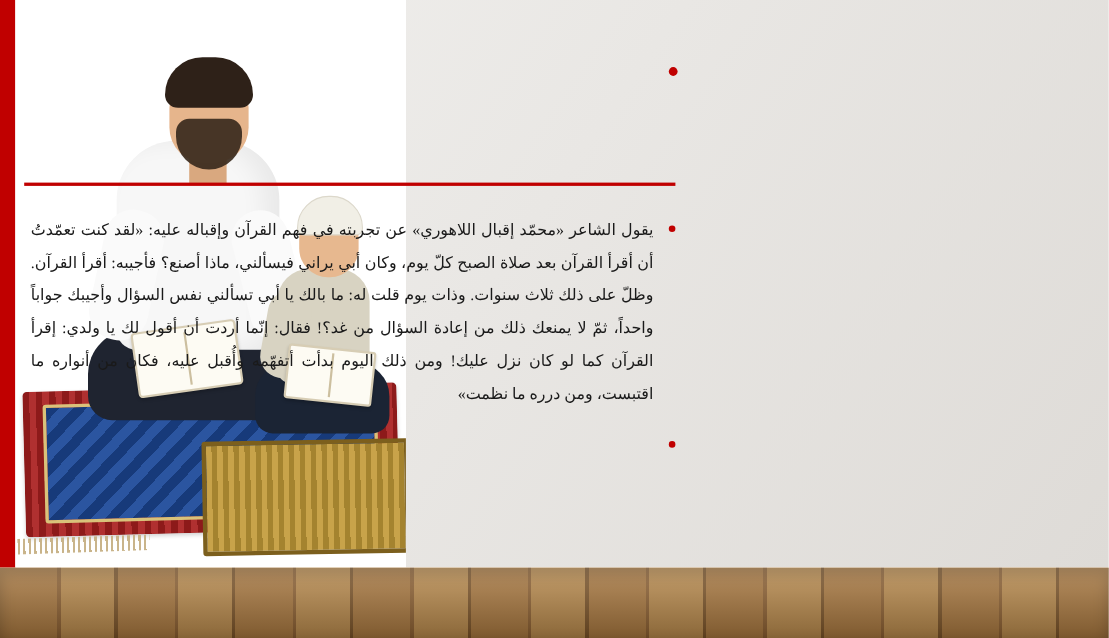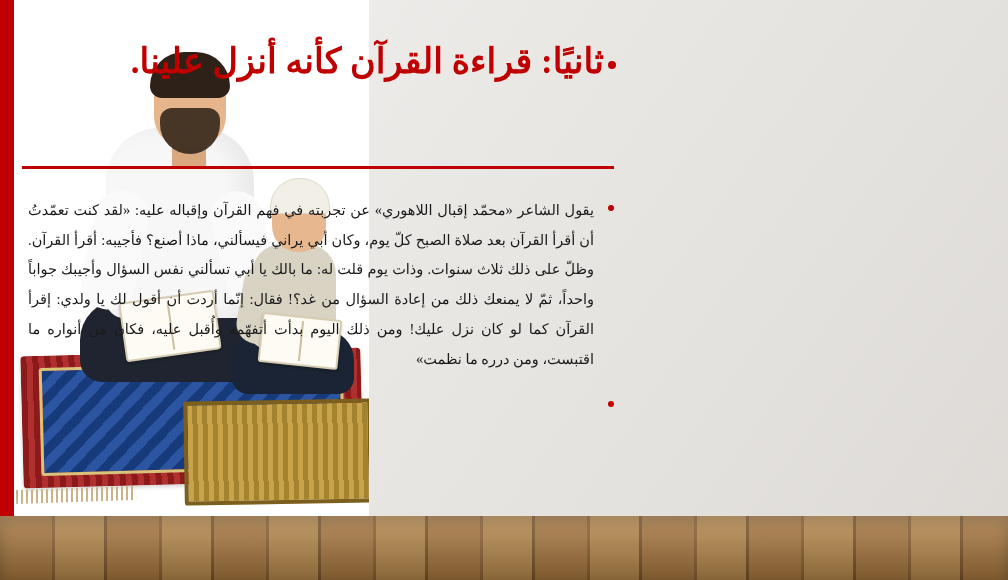--- a/index.html
+++ b/index.html
@@ -396,21 +396,21 @@
       <div class="boy-arm"></div>
       <div class="boy-head"></div>
       <div class="boy-cap"></div>
 
       <div class="quran1"></div>
       <div class="quran2"></div>
     </div>
   </div>
 
   <div class="title">
-    <span class="title-bullet"></span><span>ثانيًا: قراءة القرآن كأنه أنزل علينا.</span>
+    <span class="title-bullet"></span>
   </div>
   <div class="title-rule"></div>
 
   <div class="body-block">
     <div class="bullet-row">
       <span class="bullet-dot"></span>
       <p class="para">يقول الشاعر  «محمّد إقبال اللاهوري» عن تجربته في فهم القرآن وإقباله عليه:  «لقد كنت تعمّدتُ أن أقرأ القرآن بعد صلاة الصبح كلّ يوم، وكان أبي يراني فيسألني، ماذا أصنع؟ فأجيبه: أقرأ القرآن. وظلّ على ذلك ثلاث سنوات. وذات يوم قلت له: ما بالك يا أبي تسألني نفس السؤال وأجيبك جواباً واحداً، ثمّ لا يمنعك ذلك من إعادة السؤال من غد؟! فقال: إنّما أردت أن أقول لك يا ولدي: إقرأ القرآن كما لو كان نزل عليك! ومن ذلك اليوم بدأت أتفهّمه وأُقبل عليه، فكان من أنواره ما اقتبست، ومن درره ما نظمت»</p>
     </div>
     <div class="bullet-row empty">
       <span class="bullet-dot"></span>

